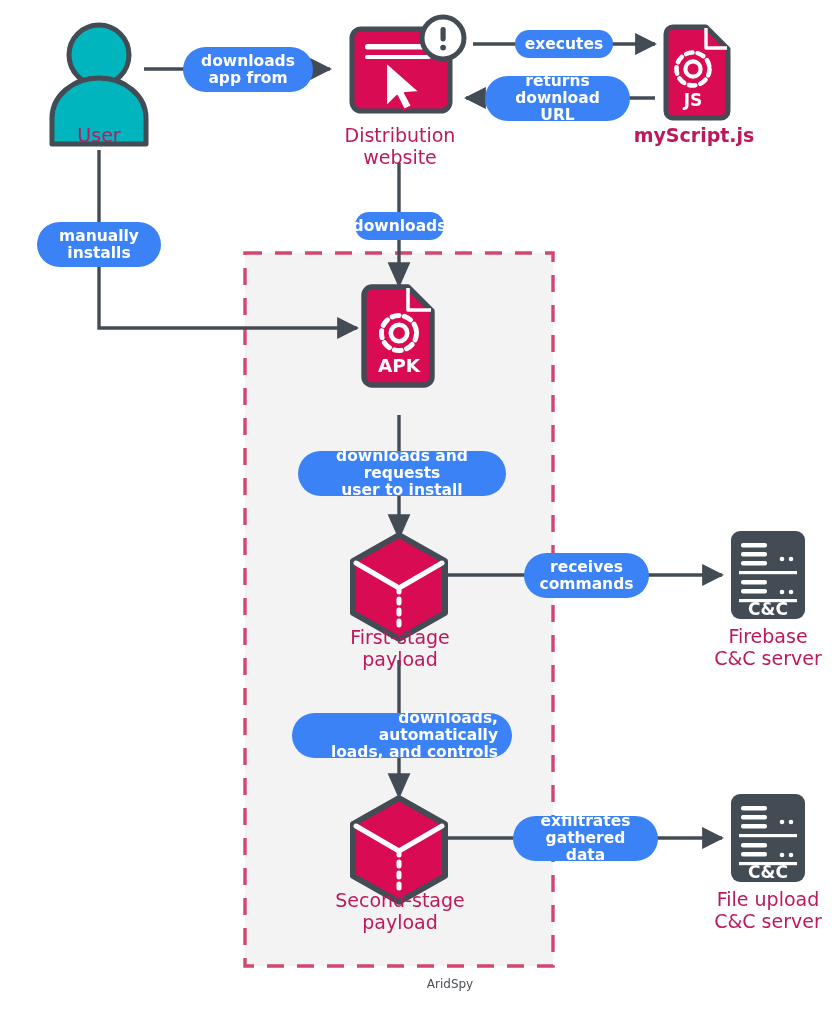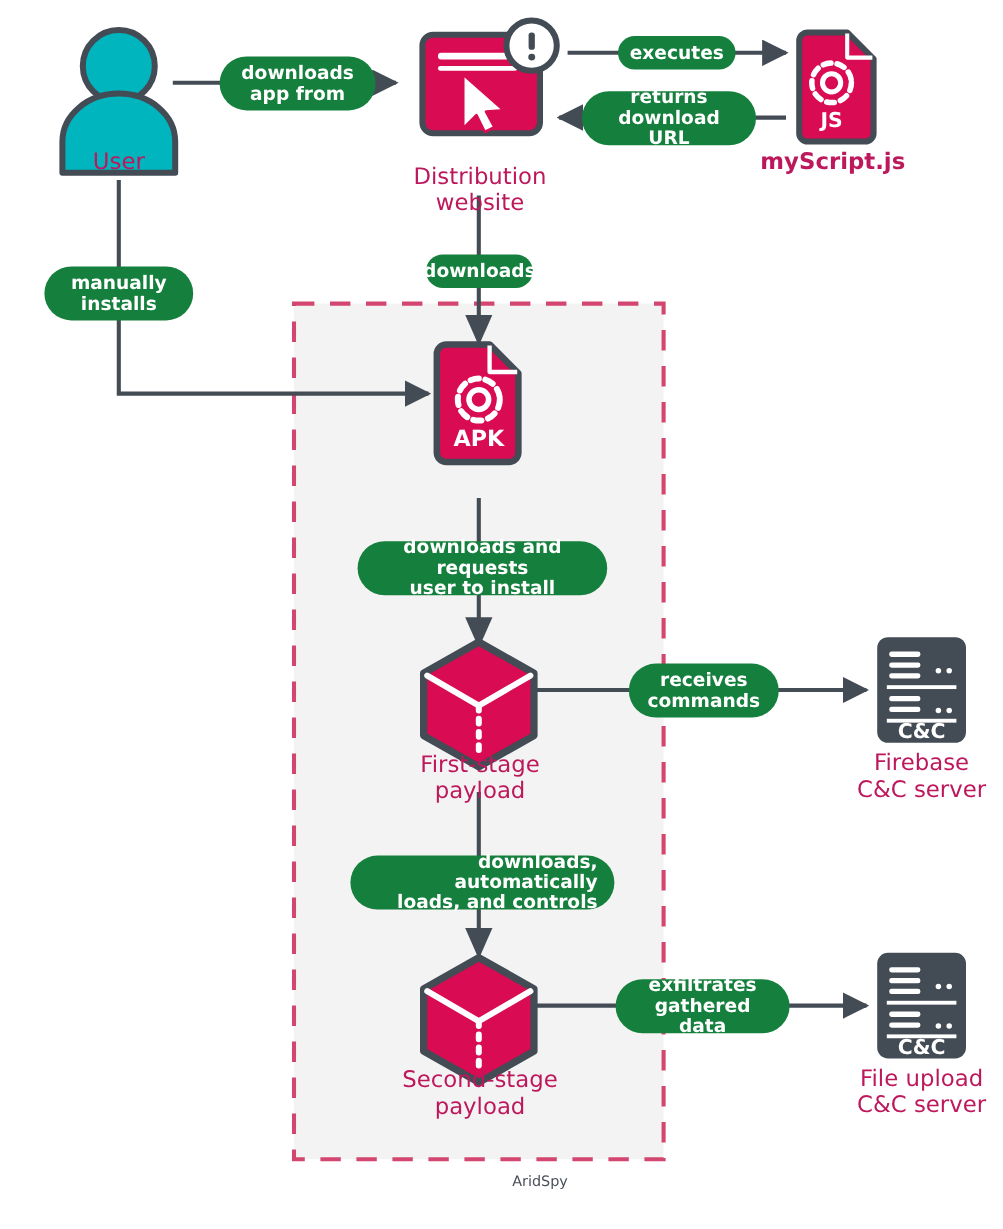--- a/index.html
+++ b/index.html
@@ -13,21 +13,21 @@
 
   
   .caption{
     position:absolute;text-align:center;color:#be185d;
     font-size:19px;line-height:22px;font-weight:400;white-space:pre-line;
   }
 
   
   .pill{
     position:absolute;display:flex;align-items:center;justify-content:center;
-    background:#15803d;color:#ffffff;border-radius:999px;
+    background:#3b82f6;color:#ffffff;border-radius:999px;
     font-size:15.5px;font-weight:700;line-height:17px;text-align:center;
     white-space:pre-line;padding:6px 14px;box-sizing:border-box;
   }
   .pill.one{line-height:18px;}
 
   .boundary-label{
     position:absolute;color:#4a4f58;font-size:12px;text-align:center;width:100%;padding-left:32px;
   }
 </style>
 </head>
@@ -157,21 +157,21 @@
         <circle cx="782" cy="855" r="2.3"></circle>
           <circle cx="791" cy="855" r="2.3"></circle>
         <rect x="739" y="862" width="58" height="3.2"></rect>
       </g>
       <text x="768" y="878" font-family="DejaVu Sans, Liberation Sans, sans-serif" font-size="17" font-weight="700" fill="#ffffff" text-anchor="middle">C&amp;C</text>
     </g>
   </svg>
 
   <div class="caption" style="left:29px;top:124px;width:140px;">User</div>
 
-  <div class="caption" style="left:329px;top:124px;width:142px;margin-top:12px;">Distribution
+  <div class="caption" style="left:329px;top:124px;width:142px;">Distribution
 website</div>
 
   <div class="caption" style="left:623px;top:124px;width:142px;font-weight:bold;">myScript.js</div>
 
 
   <div class="caption" style="left:319px;top:626px;width:162px;">First-stage
 payload</div>
 
   <div class="caption" style="left:309px;top:889px;width:182px;">Second-stage
 payload</div>

